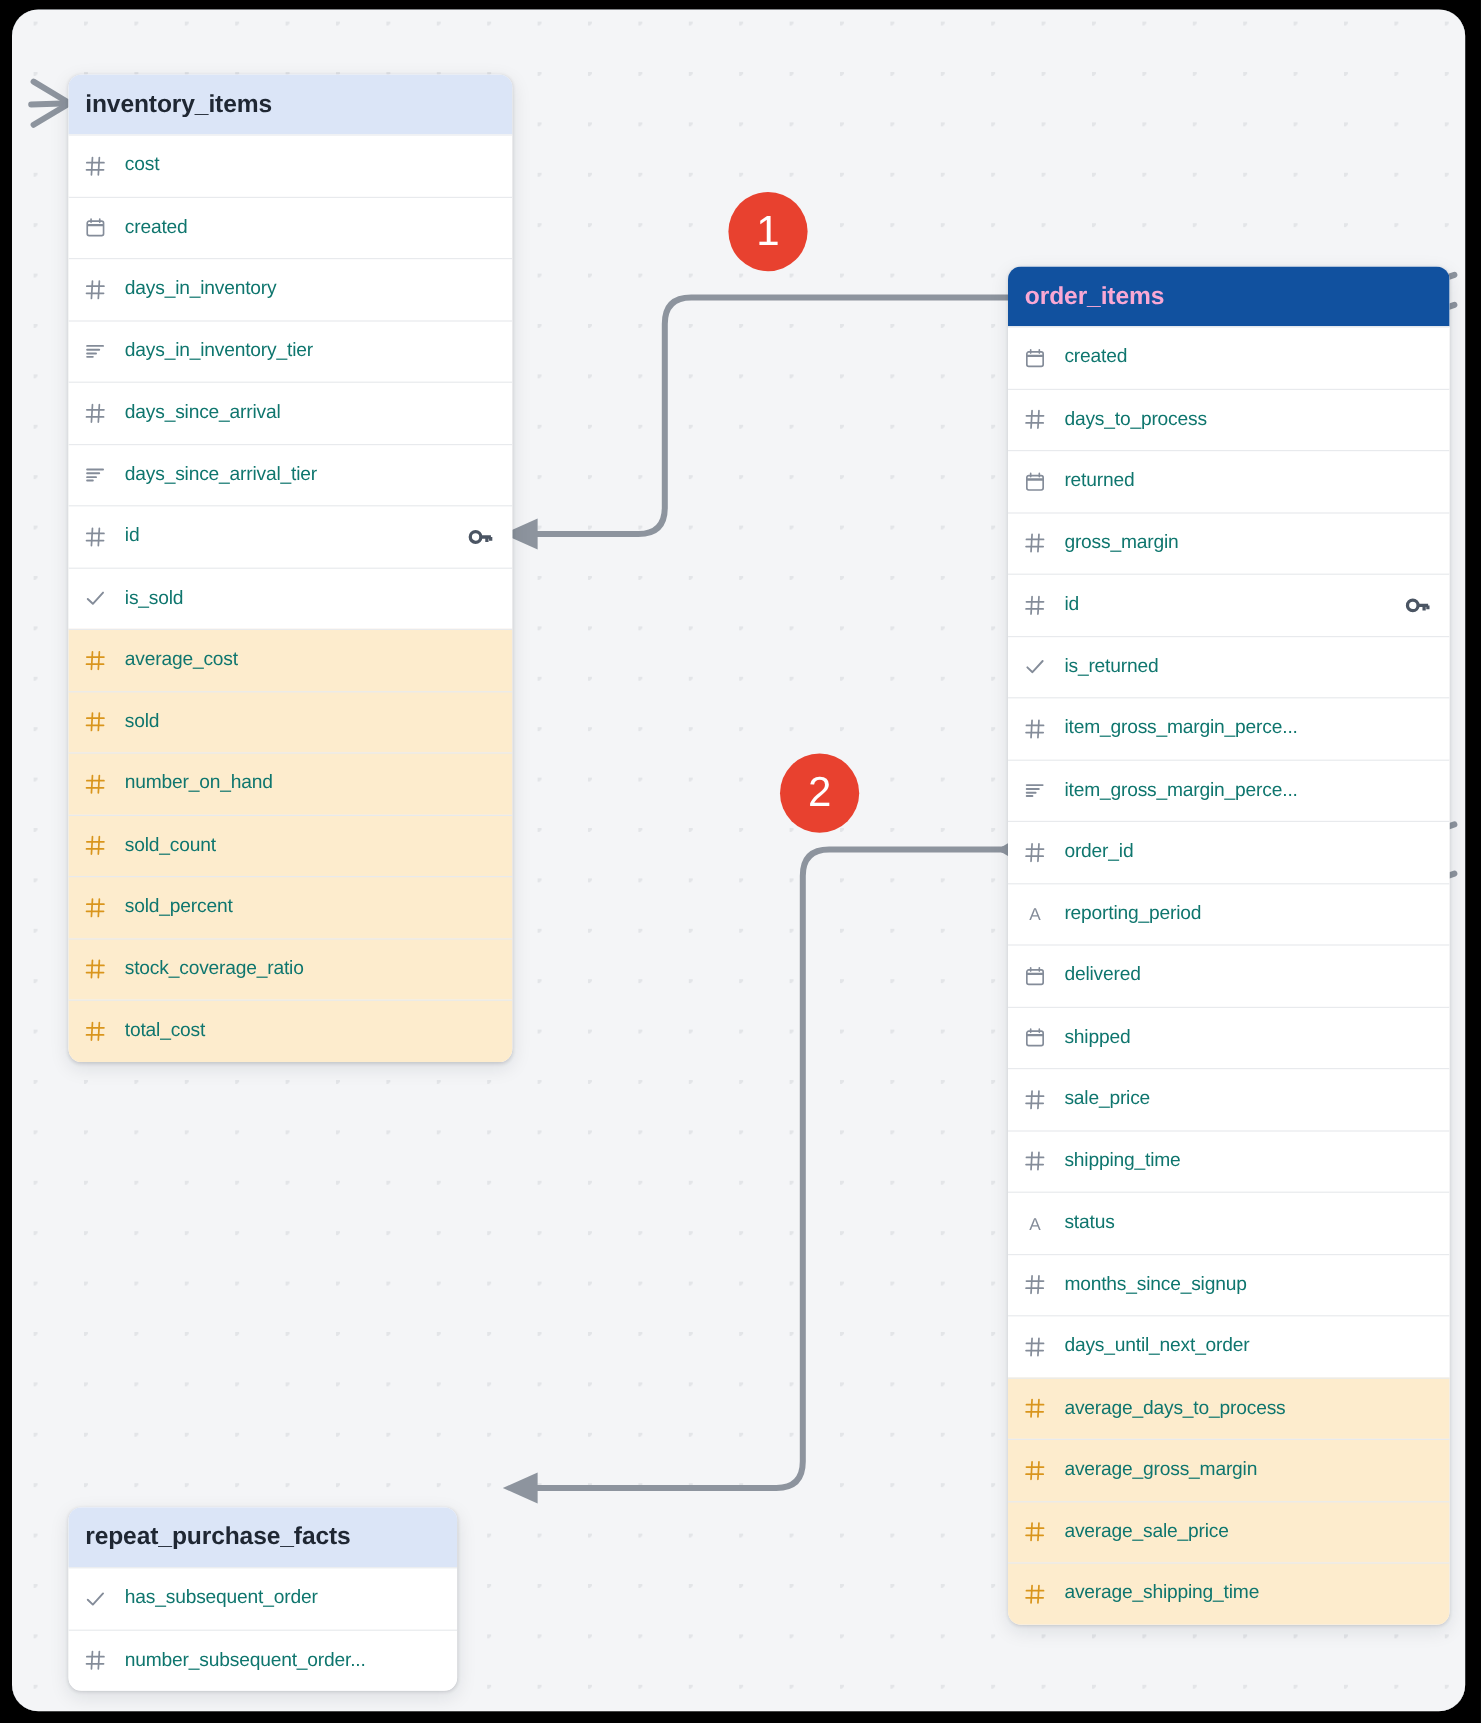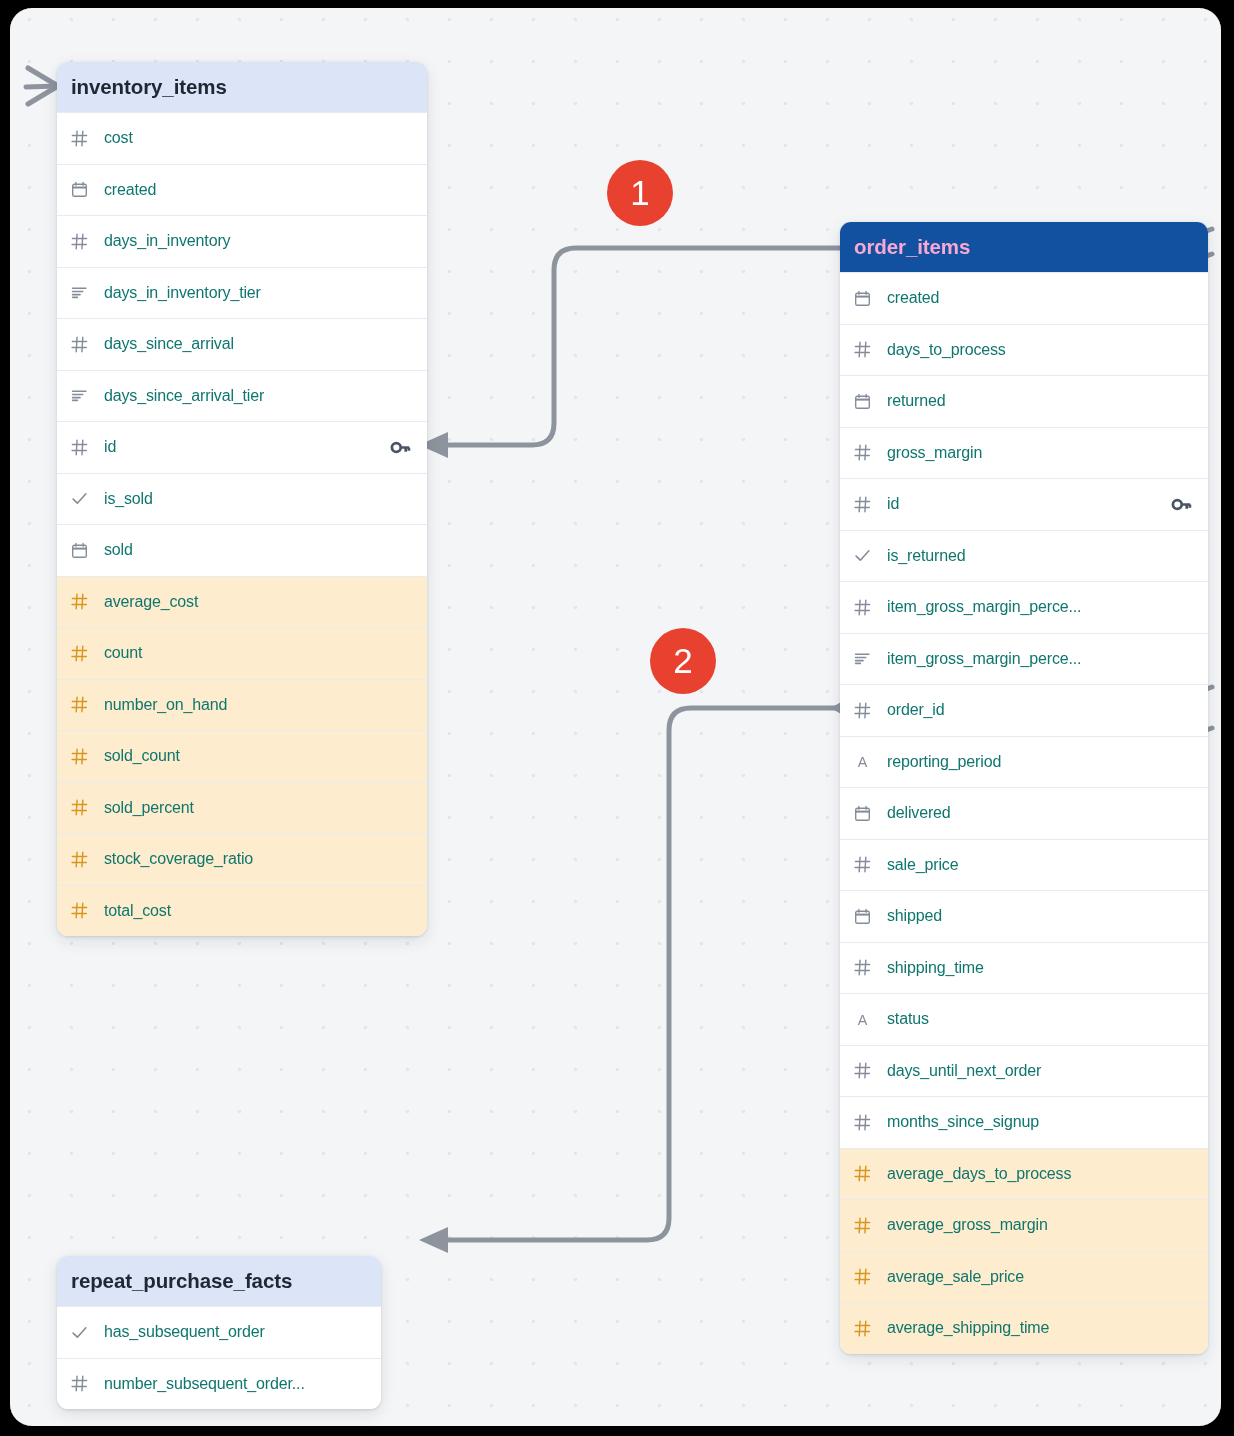--- a/index.html
+++ b/index.html
@@ -275,47 +275,37 @@
 
       <div class="tbl-row">
         <span class="fld-icon">
             <svg width="17" height="17" viewBox="0 0 16 16">
               <path d="M2.0 8.6 L6.0 12.4 L14.0 3.6" stroke="currentColor" stroke-width="1.5" fill="none" stroke-linecap="round" stroke-linejoin="round"></path>
             </svg>
           </span>
         <span class="fld-name">is_sold</span>
       </div>
 
-      <div class="tbl-row">
-        <span class="fld-icon">
-            <svg width="17" height="17" viewBox="0 0 16 16">
-              <rect x="1.6" y="3.1" width="12.8" height="11.3" rx="1.5" stroke="currentColor" stroke-width="1.3" fill="none"></rect>
-              <path d="M1.6 6.2 L14.4 6.2" stroke="currentColor" stroke-width="1.9"></path>
-              <path d="M4.6 1.4 L4.6 4.0 M11.4 1.4 L11.4 4.0" stroke="currentColor" stroke-width="1.3" stroke-linecap="round"></path>
+
+      <div class="tbl-row row-highlight">
+        <span class="fld-icon">
+            <svg width="17" height="17" viewBox="0 0 16 16">
+              <path d="M5.7 1.2 L4.9 14.8 M11.1 1.2 L10.3 14.8 M1.3 5.2 L14.7 5.2 M1.0 10.8 L14.4 10.8" stroke="currentColor" stroke-width="1.35" fill="none" stroke-linecap="round"></path>
+            </svg>
+          </span>
+        <span class="fld-name">average_cost</span>
+      </div>
+
+      <div class="tbl-row row-highlight">
+        <span class="fld-icon">
+            <svg width="17" height="17" viewBox="0 0 16 16">
+              <path d="M5.7 1.2 L4.9 14.8 M11.1 1.2 L10.3 14.8 M1.3 5.2 L14.7 5.2 M1.0 10.8 L14.4 10.8" stroke="currentColor" stroke-width="1.35" fill="none" stroke-linecap="round"></path>
             </svg>
           </span>
         <span class="fld-name">sold</span>
-      </div>
-
-      <div class="tbl-row row-highlight">
-        <span class="fld-icon">
-            <svg width="17" height="17" viewBox="0 0 16 16">
-              <path d="M5.7 1.2 L4.9 14.8 M11.1 1.2 L10.3 14.8 M1.3 5.2 L14.7 5.2 M1.0 10.8 L14.4 10.8" stroke="currentColor" stroke-width="1.35" fill="none" stroke-linecap="round"></path>
-            </svg>
-          </span>
-        <span class="fld-name">average_cost</span>
-      </div>
-
-      <div class="tbl-row row-highlight">
-        <span class="fld-icon">
-            <svg width="17" height="17" viewBox="0 0 16 16">
-              <path d="M5.7 1.2 L4.9 14.8 M11.1 1.2 L10.3 14.8 M1.3 5.2 L14.7 5.2 M1.0 10.8 L14.4 10.8" stroke="currentColor" stroke-width="1.35" fill="none" stroke-linecap="round"></path>
-            </svg>
-          </span>
-        <span class="fld-name">count</span>
       </div>
 
       <div class="tbl-row row-highlight">
         <span class="fld-icon">
             <svg width="17" height="17" viewBox="0 0 16 16">
               <path d="M5.7 1.2 L4.9 14.8 M11.1 1.2 L10.3 14.8 M1.3 5.2 L14.7 5.2 M1.0 10.8 L14.4 10.8" stroke="currentColor" stroke-width="1.35" fill="none" stroke-linecap="round"></path>
             </svg>
           </span>
         <span class="fld-name">number_on_hand</span>
       </div>
@@ -467,71 +457,71 @@
               <path d="M1.6 6.2 L14.4 6.2" stroke="currentColor" stroke-width="1.9"></path>
               <path d="M4.6 1.4 L4.6 4.0 M11.4 1.4 L11.4 4.0" stroke="currentColor" stroke-width="1.3" stroke-linecap="round"></path>
             </svg>
           </span>
         <span class="fld-name">delivered</span>
       </div>
 
       <div class="tbl-row">
         <span class="fld-icon">
             <svg width="17" height="17" viewBox="0 0 16 16">
-              <path d="M5.7 1.2 L4.9 14.8 M11.1 1.2 L10.3 14.8 M1.3 5.2 L14.7 5.2 M1.0 10.8 L14.4 10.8" stroke="currentColor" stroke-width="1.35" fill="none" stroke-linecap="round"></path>
-            </svg>
-          </span>
-        <span class="fld-name">sale_price</span>
-      </div>
-
-      <div class="tbl-row">
-        <span class="fld-icon">
-            <svg width="17" height="17" viewBox="0 0 16 16">
               <rect x="1.6" y="3.1" width="12.8" height="11.3" rx="1.5" stroke="currentColor" stroke-width="1.3" fill="none"></rect>
               <path d="M1.6 6.2 L14.4 6.2" stroke="currentColor" stroke-width="1.9"></path>
               <path d="M4.6 1.4 L4.6 4.0 M11.4 1.4 L11.4 4.0" stroke="currentColor" stroke-width="1.3" stroke-linecap="round"></path>
             </svg>
           </span>
         <span class="fld-name">shipped</span>
       </div>
 
       <div class="tbl-row">
         <span class="fld-icon">
             <svg width="17" height="17" viewBox="0 0 16 16">
               <path d="M5.7 1.2 L4.9 14.8 M11.1 1.2 L10.3 14.8 M1.3 5.2 L14.7 5.2 M1.0 10.8 L14.4 10.8" stroke="currentColor" stroke-width="1.35" fill="none" stroke-linecap="round"></path>
             </svg>
           </span>
+        <span class="fld-name">sale_price</span>
+      </div>
+
+      <div class="tbl-row">
+        <span class="fld-icon">
+            <svg width="17" height="17" viewBox="0 0 16 16">
+              <path d="M5.7 1.2 L4.9 14.8 M11.1 1.2 L10.3 14.8 M1.3 5.2 L14.7 5.2 M1.0 10.8 L14.4 10.8" stroke="currentColor" stroke-width="1.35" fill="none" stroke-linecap="round"></path>
+            </svg>
+          </span>
         <span class="fld-name">shipping_time</span>
       </div>
 
       <div class="tbl-row">
         <span class="fld-icon">
             <svg width="17" height="17" viewBox="0 0 16 16">
               <text x="8" y="13" font-family="Liberation Sans, sans-serif" font-size="13.5" fill="currentColor" text-anchor="middle">A</text>
             </svg>
           </span>
         <span class="fld-name">status</span>
       </div>
 
       <div class="tbl-row">
         <span class="fld-icon">
             <svg width="17" height="17" viewBox="0 0 16 16">
               <path d="M5.7 1.2 L4.9 14.8 M11.1 1.2 L10.3 14.8 M1.3 5.2 L14.7 5.2 M1.0 10.8 L14.4 10.8" stroke="currentColor" stroke-width="1.35" fill="none" stroke-linecap="round"></path>
             </svg>
           </span>
+        <span class="fld-name">months_since_signup</span>
+      </div>
+
+      <div class="tbl-row">
+        <span class="fld-icon">
+            <svg width="17" height="17" viewBox="0 0 16 16">
+              <path d="M5.7 1.2 L4.9 14.8 M11.1 1.2 L10.3 14.8 M1.3 5.2 L14.7 5.2 M1.0 10.8 L14.4 10.8" stroke="currentColor" stroke-width="1.35" fill="none" stroke-linecap="round"></path>
+            </svg>
+          </span>
         <span class="fld-name">days_until_next_order</span>
-      </div>
-
-      <div class="tbl-row">
-        <span class="fld-icon">
-            <svg width="17" height="17" viewBox="0 0 16 16">
-              <path d="M5.7 1.2 L4.9 14.8 M11.1 1.2 L10.3 14.8 M1.3 5.2 L14.7 5.2 M1.0 10.8 L14.4 10.8" stroke="currentColor" stroke-width="1.35" fill="none" stroke-linecap="round"></path>
-            </svg>
-          </span>
-        <span class="fld-name">months_since_signup</span>
       </div>
 
 
       <div class="tbl-row row-highlight">
         <span class="fld-icon">
             <svg width="17" height="17" viewBox="0 0 16 16">
               <path d="M5.7 1.2 L4.9 14.8 M11.1 1.2 L10.3 14.8 M1.3 5.2 L14.7 5.2 M1.0 10.8 L14.4 10.8" stroke="currentColor" stroke-width="1.35" fill="none" stroke-linecap="round"></path>
             </svg>
           </span>
         <span class="fld-name">average_days_to_process</span>

